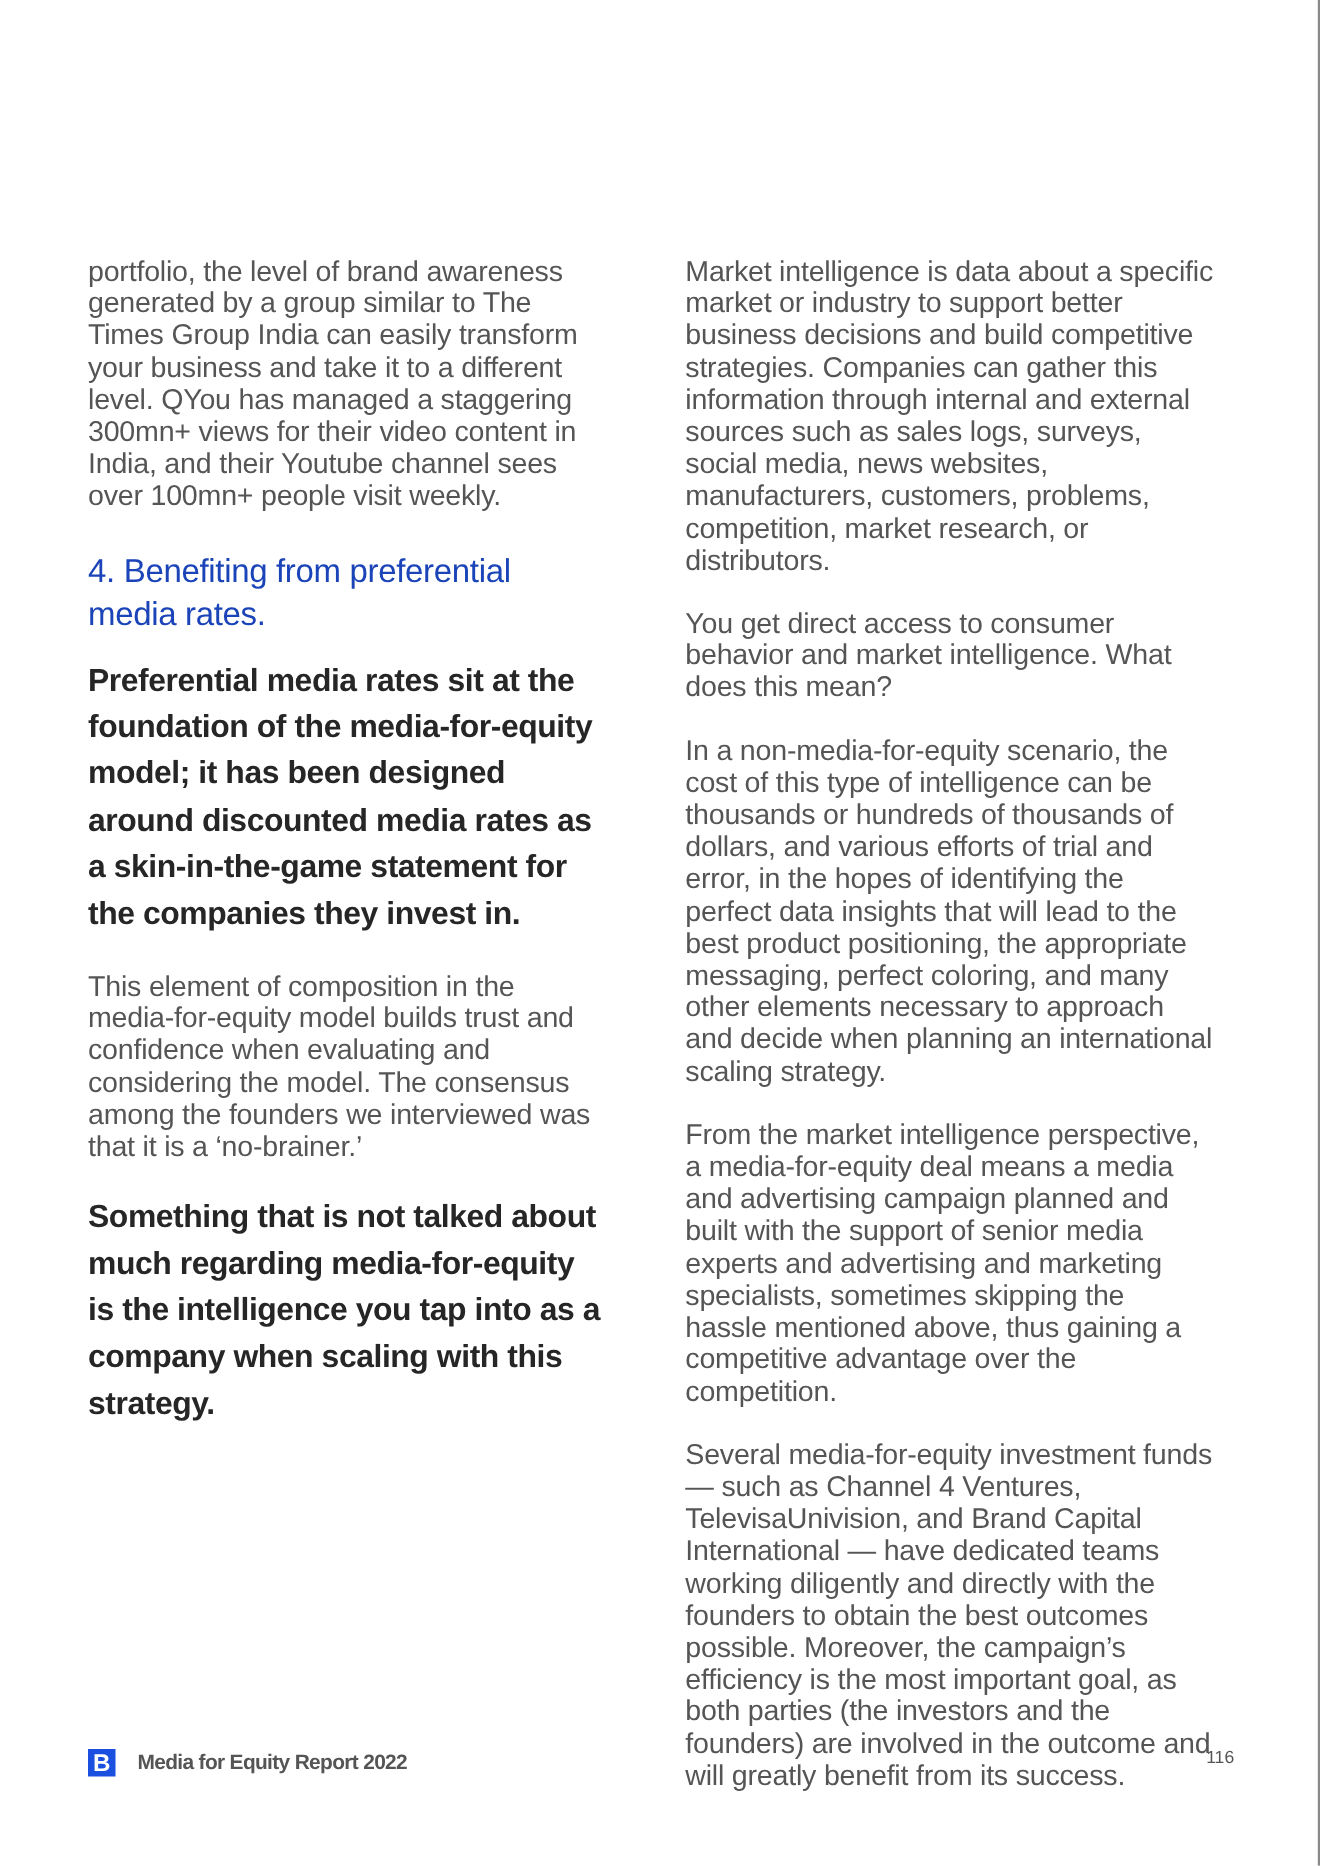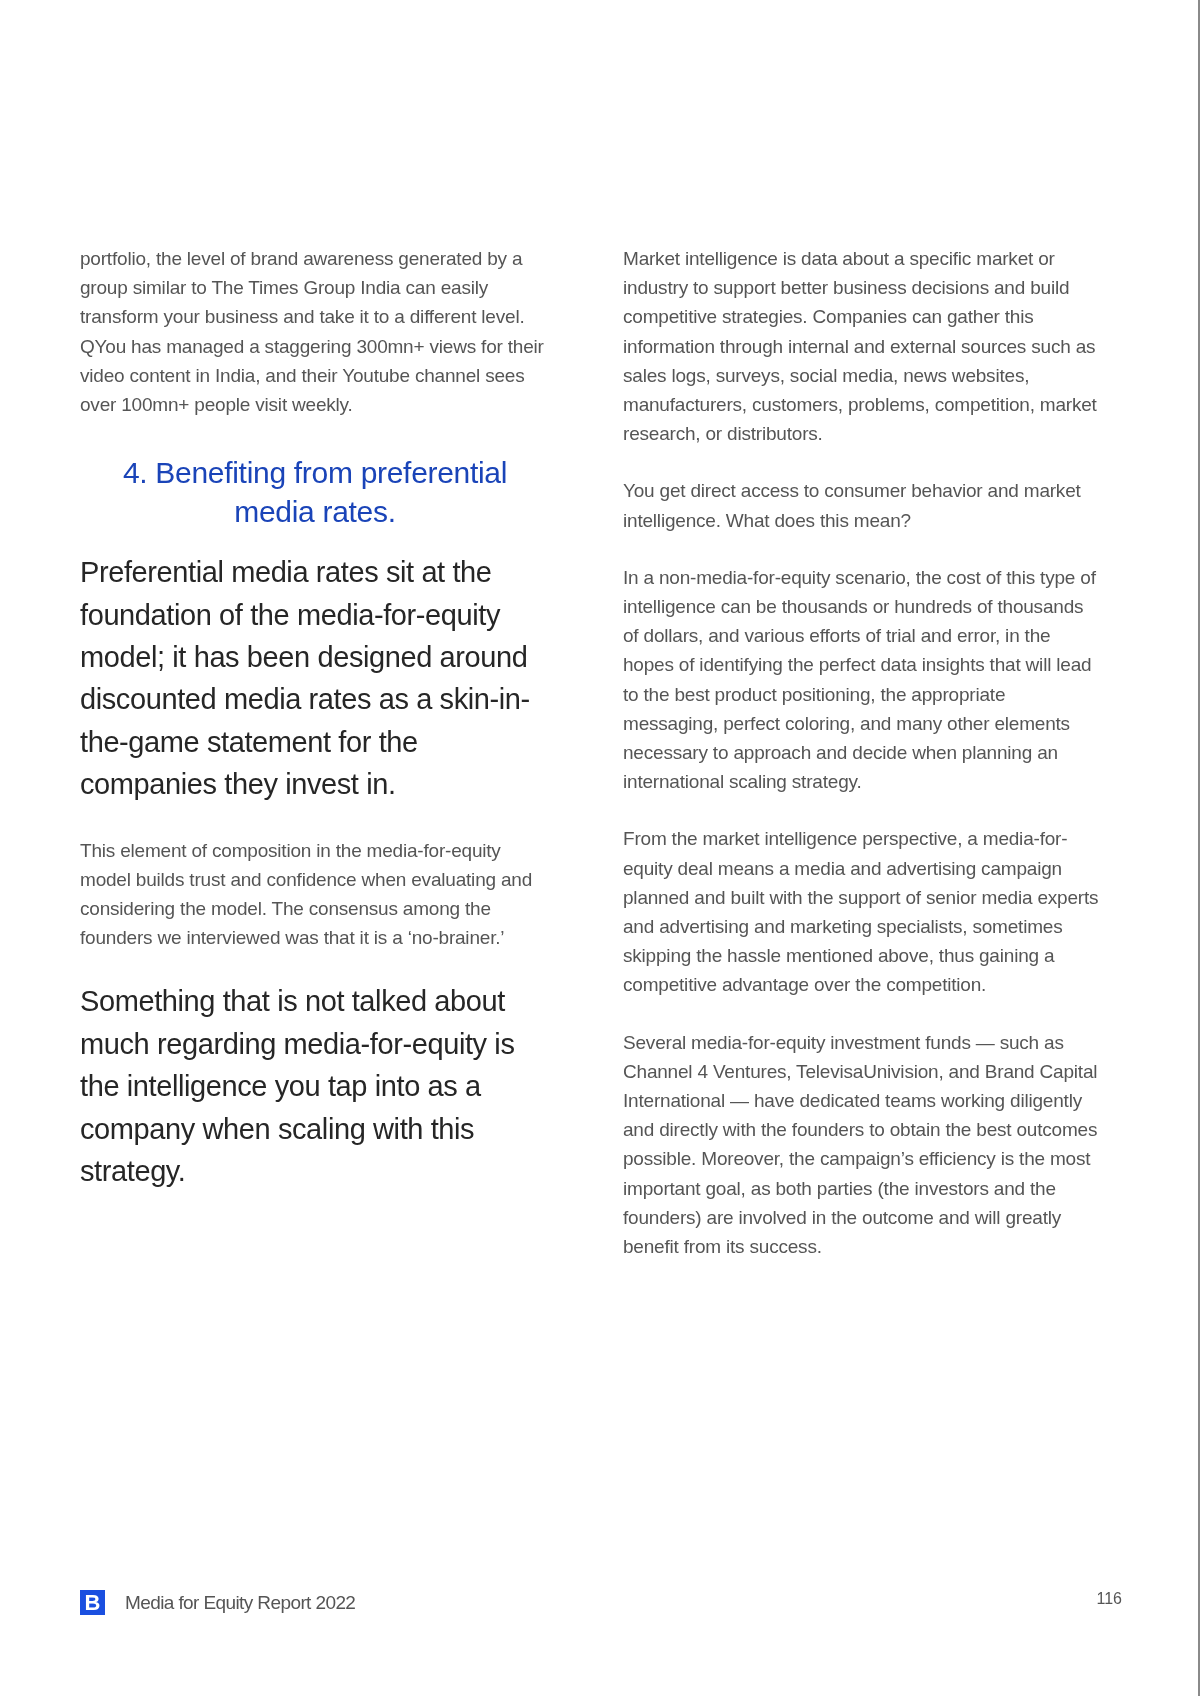--- a/index.html
+++ b/index.html
@@ -4,27 +4,27 @@
 <style>
   html, body { margin: 0; padding: 0; }
   body {
     width: 1200px; height: 1696px; background: #ffffff; position: relative; overflow: hidden;
     font-family: "Liberation Sans", sans-serif; color: #555555;
   }
   .edge-line { position: absolute; top: 0; right: 0; width: 2px; height: 1696px; background: #8a8a8a; }
   .col { position: absolute; top: 232px; }
   .col-left { left: 80px; width: 470px; }
   .col-right { left: 623px; width: 480px; }
-  p.body { margin: 12px 0 28px 0; font-size: 19px; line-height: 29.2px; color: #555555; letter-spacing: -0.2px; }
-  h2.section { margin: 34px 0 20px 0; font-size: 30px; line-height: 39px; font-weight: normal; color: #1a44b8; letter-spacing: -0.3px; text-align: center; }
-  p.lead { margin: 0 0 30px 0; font-size: 29px; line-height: 42.4px; color: #262626; letter-spacing: -0.4px; }
+  p.body { margin: 0 0 28px 0; font-size: 26px; line-height: 29.2px; color: #555555; letter-spacing: -0.2px; }
+  h2.section { margin: 34px 0 20px 0; font-size: 30px; line-height: 39px; font-weight: normal; color: #1a44b8; letter-spacing: -0.3px; }
+  p.lead { margin: 0 0 30px 0; font-size: 29px; line-height: 42.4px; color: #262626; letter-spacing: -0.4px; font-weight: bold; }
   .footer { position: absolute; top: 1590px; left: 80px; right: 78px; height: 28px; }
   .logo { position: absolute; left: 0; top: 0; width: 25px; height: 25px; background: #1a4fe0; color: #fff;
     font-weight: bold; font-size: 22px; line-height: 25px; text-align: center; font-family: "Liberation Sans", sans-serif; }
-  .footer-title { position: absolute; left: 45px; top: 2px; font-size: 19px; color: #555; letter-spacing: -0.6px; }
+  .footer-title { position: absolute; left: 45px; top: 2px; font-size: 19px; color: #555; letter-spacing: -0.6px; font-weight: bold; }
   .page-num { position: absolute; right: 0; top: 0; font-size: 16px; color: #555; }
 </style>
 </head>
 <body>
 
 <div class="edge-line"></div>
 
 <div class="col col-left">
   <p class="body">portfolio, the level of brand awareness generated by a group similar to The Times Group India can easily transform your business and take it to a different level. QYou has managed a staggering 300mn+ views for their video content in India, and their Youtube channel sees over 100mn+ people visit weekly.</p>
 

